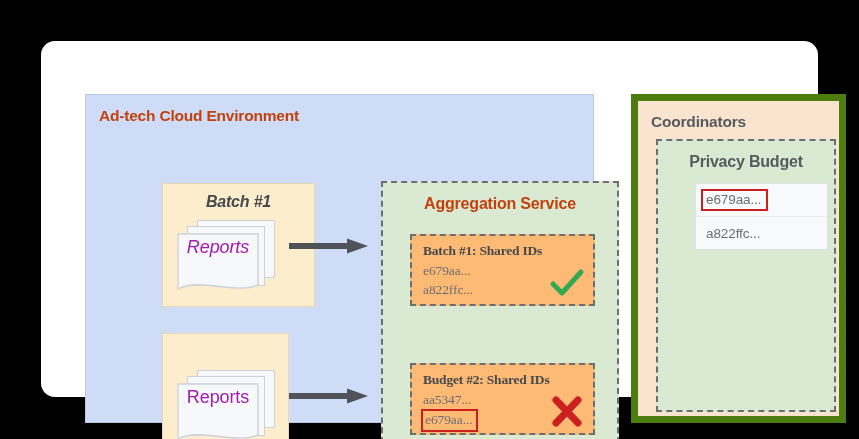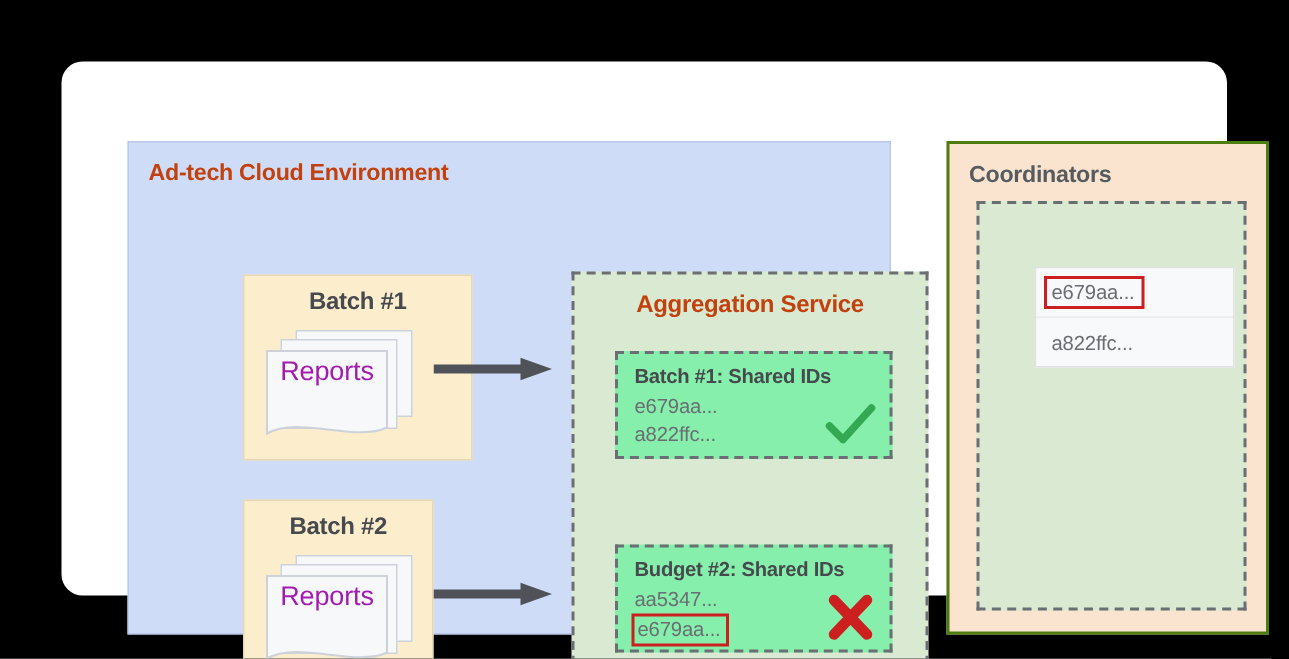--- a/index.html
+++ b/index.html
@@ -50,21 +50,21 @@
     letter-spacing: -0.2px;
   }
 
   
   .batch-box {
     position: absolute;
     background: #fceecd;
     border: 1px solid #e7d8b5;
     box-sizing: border-box;
   }
-  #batch1-box { left: 76px; top: 88px; width: 153px; height: 124px; }
+  #batch1-box { left: 76px; top: 88px; width: 153px; height: 124px; font-style: italic; }
   #batch2-box { left: 76px; top: 238px; width: 127px; height: 124px; }
   .batch-title {
     position: absolute;
     left: 0;
     top: 9px;
     width: 100%;
     text-align: center;
     font-size: 16px;
     font-weight: 700;
     color: #46494d;
@@ -137,23 +137,24 @@
     font-size: 16px;
     font-weight: 700;
     color: #c2410c;
     letter-spacing: -0.2px;
   }
 
   .ids-card {
     position: absolute;
     left: 27px;
     width: 185px;
-    background: #86efac;
+    background: #fdba74;
     border: 2px dashed #6b6f73;
     box-sizing: border-box;
+    font-family: Liberation Serif, serif;
   }
   #batch1-ids { top: 51px; height: 72px; }
   #batch2-ids { top: 180px; height: 72px; }
   .ids-heading {
     position: absolute;
     left: 11px;
     top: 7px;
     font-size: 13.5px;
     font-weight: 700;
     color: #46494d;
@@ -198,21 +199,21 @@
   }
 
   
   #coordinators-panel {
     position: absolute;
     left: 590px;
     top: 53px;
     width: 215px;
     height: 329px;
     background: #fae3cf;
-    border: 2px solid #4d7c0f;
+    border: 7px solid #4d7c0f;
     box-sizing: border-box;
   }
   #coordinators-title {
     position: absolute;
     left: 13px;
     top: 12px;
     font-size: 15.5px;
     font-weight: 700;
     color: #565b60;
     letter-spacing: -0.2px;
@@ -297,21 +298,20 @@
           <div class="sheet s3">
             <svg width="82" height="63" viewBox="0 0 82 63">
               <path d="M1,1 L81,1 L81,52 C60,62 22,44 1,56 Z" fill="#f7f8fa" stroke="#cdd2da" stroke-width="1.4"></path>
             </svg>
           </div>
           <div class="report-label">Reports</div>
         </div>
       </div>
 
       <div class="batch-box" id="batch2-box">
-        <div class="batch-title">Batch #2</div>
         <div class="report-stack">
           <div class="sheet s1"></div>
           <div class="sheet s2"></div>
           <div class="sheet s3">
             <svg width="82" height="63" viewBox="0 0 82 63">
               <path d="M1,1 L81,1 L81,52 C60,62 22,44 1,56 Z" fill="#f7f8fa" stroke="#cdd2da" stroke-width="1.4"></path>
             </svg>
           </div>
           <div class="report-label">Reports</div>
         </div>
@@ -354,20 +354,21 @@
         </div>
 
         <div id="privacy-error">PRIVACY_BUDGET_EXHAUSTED</div>
       </div>
     </div>
 
     <div id="coordinators-panel">
       <div id="coordinators-title">Coordinators</div>
 
       <div id="privacy-budget-panel">
+        <div id="privacy-budget-title">Privacy Budget</div>
 
         <div id="sharedid-table">
           <div class="tbl-row highlight">
             <span class="cell-text">e679aa...</span>
           </div>
           <div class="tbl-row">
             <span class="cell-text">a822ffc...</span>
           </div>
         </div>
       </div>

